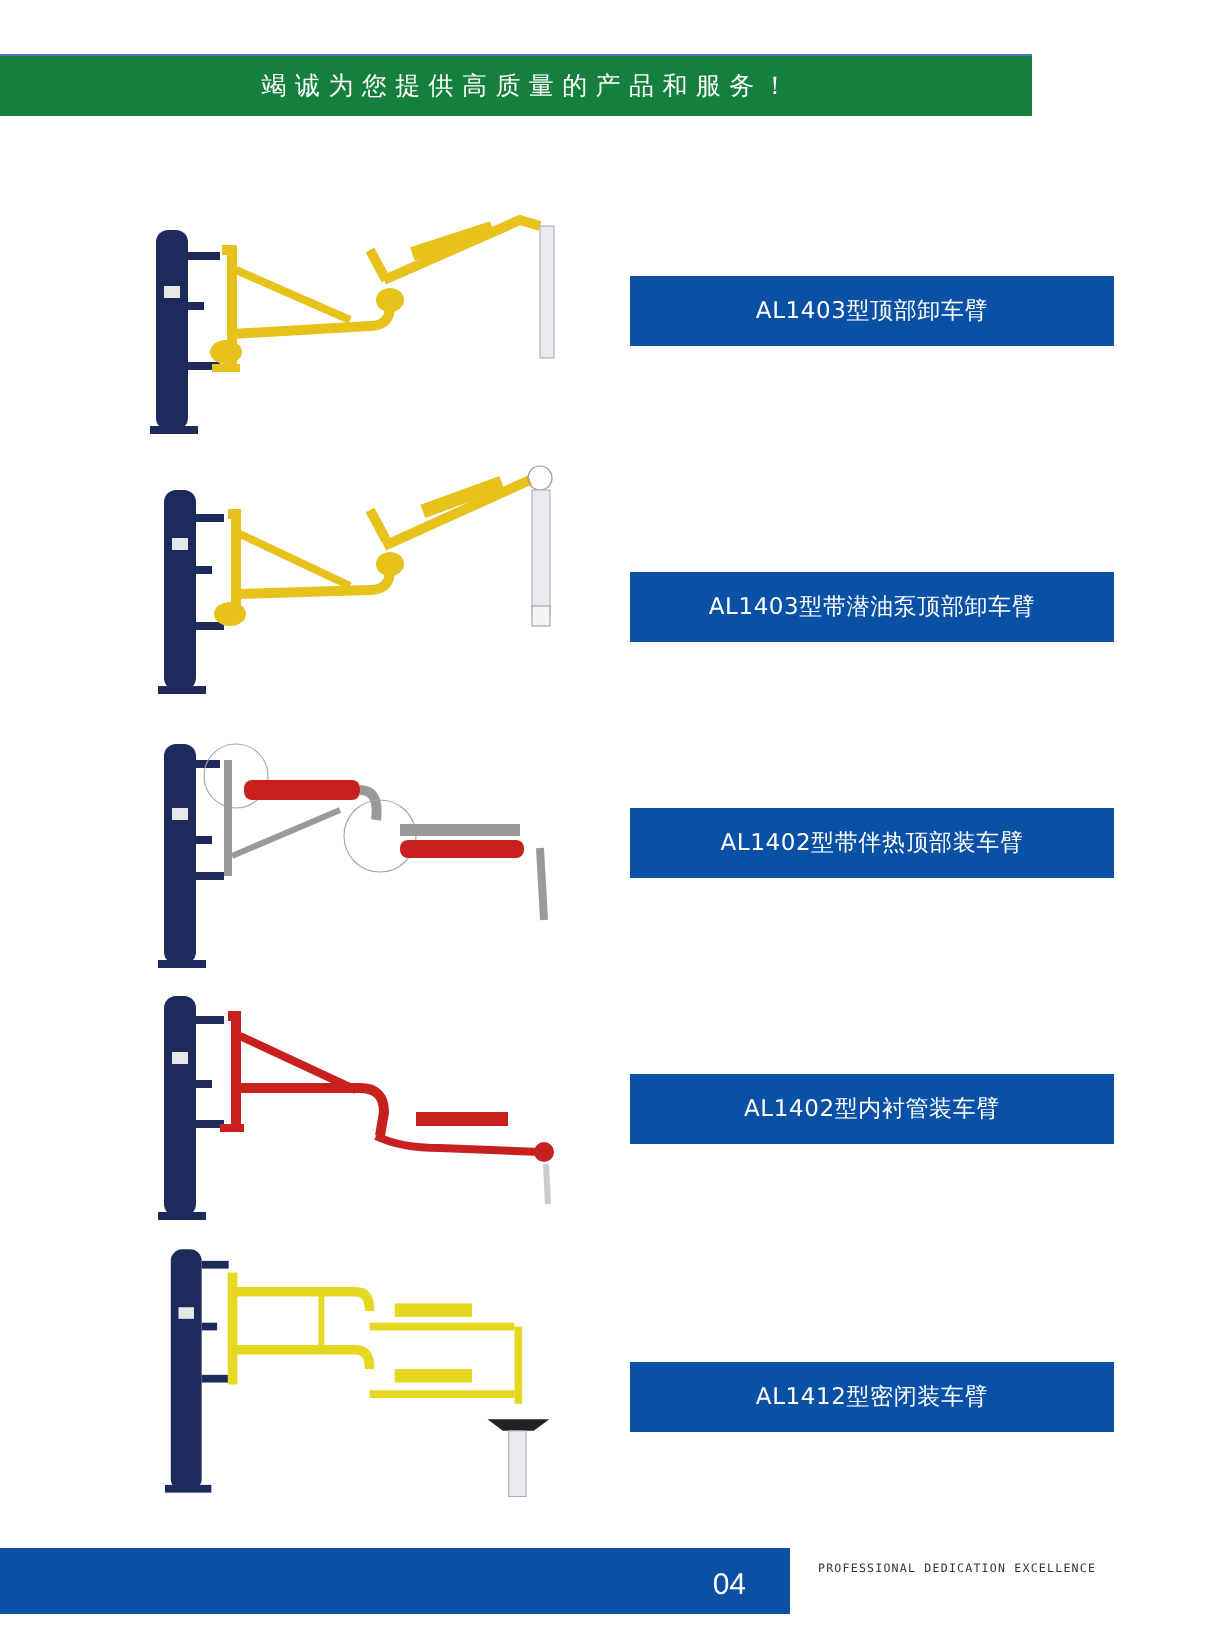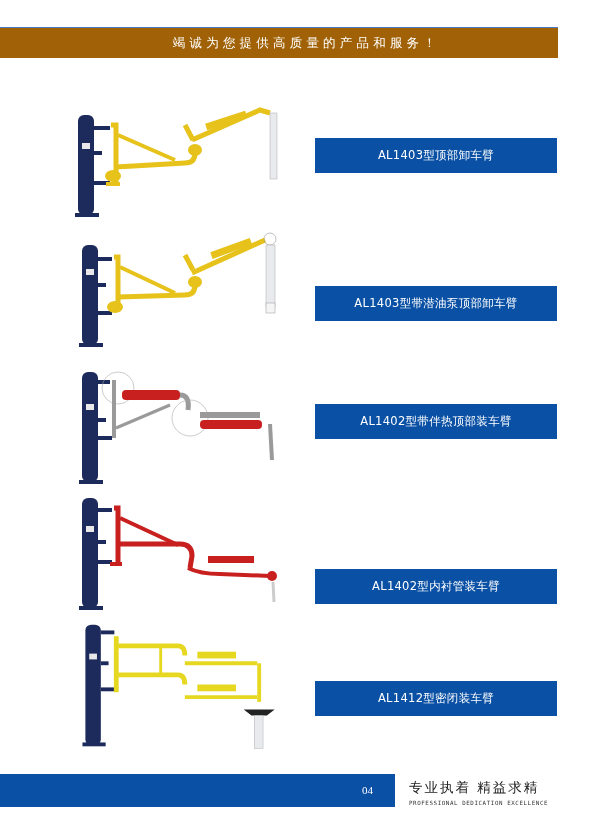--- a/index.html
+++ b/index.html
@@ -1,21 +1,21 @@
 <!DOCTYPE html>
 <html><head>
   <meta charset="utf-8">
   <style>
     * { box-sizing: border-box; margin: 0; padding: 0; }
     html, body { width: 604px; height: 825px; background: #ffffff; overflow: hidden; }
     body { position: relative; font-family: "DejaVu Sans", sans-serif; }
 
     .top-band {
-      position: absolute; left: 0; top: 27px; width: 558px; height: 31px;
-      background: #a16207; border-top: 1px solid #4a7ac0;
+      position: absolute; left: 0; top: 27px; width: 516px; height: 31px;
+      background: #15803d; border-top: 1px solid #4a7ac0;
     }
     .top-slogan {
       position: absolute; right: 118px; top: 7px;
       color: #ffffff; font-size: 12.5px; letter-spacing: 4.2px; white-space: nowrap;
     }
 
     .product { position: absolute; left: 0; width: 604px; }
     .illustration { position: absolute; left: 60px; top: 0; width: 240px; height: 140px; }
     .label-box {
       position: absolute; left: 315px; width: 242px; height: 35px;
@@ -23,21 +23,21 @@
       font-size: 11.5px; display: flex; align-items: center; justify-content: center;
       white-space: nowrap; letter-spacing: 0.3px;
     }
 
     .bottom-band {
       position: absolute; left: 0; top: 774px; width: 395px; height: 33px;
       background: #0a50a4;
     }
     .page-number {
       position: absolute; right: 22px; top: 10px; color: #ffffff;
-      font-family: Liberation Serif, serif; font-size: 11px;
+      font-family: Liberation Sans, sans-serif; font-size: 15px;
     }
     .motto { position: absolute; left: 409px; top: 779px; }
     .motto-cn { font-size: 13.5px; color: #222; letter-spacing: 2px; white-space: nowrap; }
     .motto-en {
       font-family: "DejaVu Sans Mono", monospace; font-size: 5.8px; color: #333;
       letter-spacing: 0.6px; margin-top: 3px; white-space: nowrap;
     }
   </style>
 </head>
 <body>
@@ -122,21 +122,21 @@
     <rect x="38" y="70" width="14" height="4" fill="#1c2a5c"></rect>
     <path d="M54 18 L58 18 L58 72" stroke="#c8201e" stroke-width="5" fill="none"></path>
     <path d="M60 28 L118 55" stroke="#c8201e" stroke-width="4" fill="none"></path>
     <path d="M58 54 L120 54 Q132 54 132 66 L130 78" stroke="#c8201e" stroke-width="5" fill="none"></path>
     <rect x="50" y="72" width="12" height="4" fill="#c8201e"></rect>
     <path d="M128 78 Q140 84 160 84 L210 86" stroke="#c8201e" stroke-width="4" fill="none"></path>
     <rect x="148" y="66" width="46" height="7" fill="#c8201e"></rect>
     <circle cx="212" cy="86" r="5" fill="#c8201e"></circle>
     <path d="M213 92 L214 112" stroke="#ccc" stroke-width="3"></path>
   </svg>
-  <div class="label-box" style="top:52px;margin-top:32px;">AL1402型内衬管装车臂</div>
+  <div class="label-box" style="top:52px;">AL1402型内衬管装车臂</div>
 </div>
 
 <div class="product" style="top:615px;">
   <svg class="illustration" viewBox="0 0 240 145">
     <rect x="22" y="10" width="16" height="125" rx="6" fill="#1c2a5c"></rect>
     <rect x="19" y="132" width="24" height="4" fill="#1c2a5c"></rect>
     <rect x="26" y="40" width="8" height="6" fill="#e8e8e8"></rect>
     <rect x="38" y="16" width="14" height="4" fill="#1c2a5c"></rect>
     <rect x="38" y="48" width="8" height="4" fill="#1c2a5c"></rect>
     <rect x="38" y="75" width="14" height="4" fill="#1c2a5c"></rect>
@@ -152,15 +152,14 @@
     <path d="M186 98 L218 98 L210 104 L194 104 Z" fill="#222"></path>
     <rect x="197" y="104" width="9" height="34" fill="#e8eaee" stroke="#aaa" stroke-width="0.5"></rect>
   </svg>
   <div class="label-box" style="top:66px;">AL1412型密闭装车臂</div>
 </div>
 
 <div class="bottom-band">
   <div class="page-number">04</div>
 </div>
 <div class="motto">
-  <div class="motto-cn">专业执着  精益求精</div>
   <div class="motto-en">PROFESSIONAL DEDICATION EXCELLENCE</div>
 </div>
 
 </body></html>

